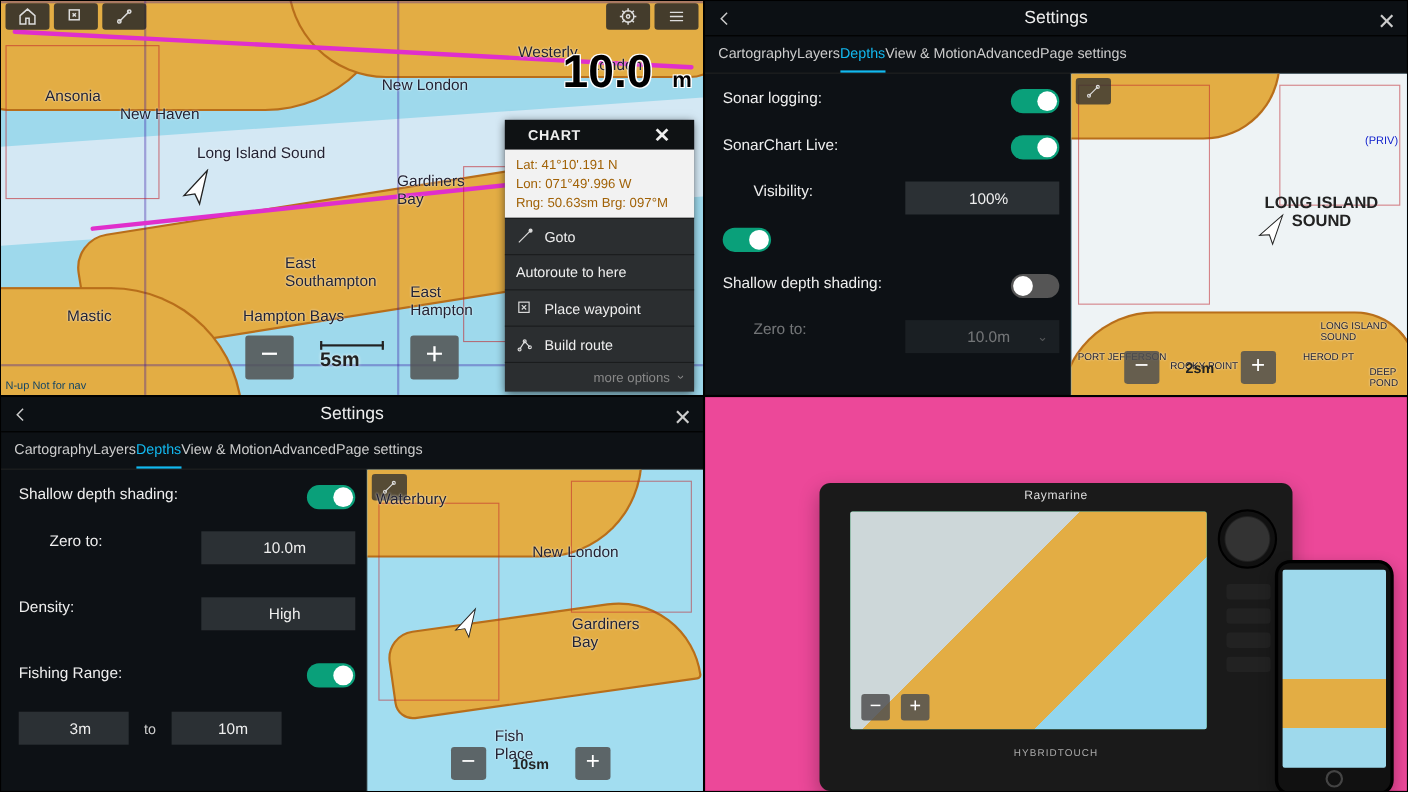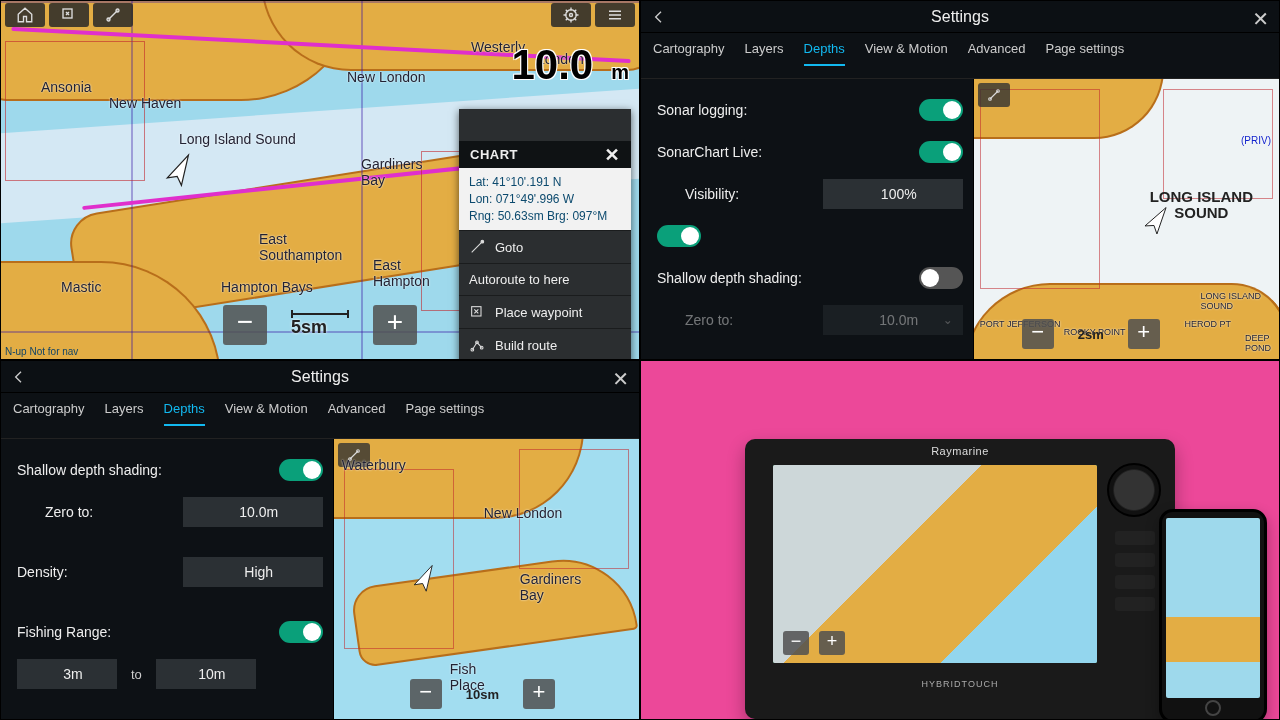--- a/index.html
+++ b/index.html
@@ -18,47 +18,47 @@
   .place-label { position:absolute; font-size:14px; color:#223; text-shadow:0 0 2px #fff; white-space:nowrap; }
 
   .topbar { position:absolute; top:0; left:0; right:0; height:28px; display:flex; align-items:center; padding:0 4px; gap:4px; }
   .tbtn { width:40px; height:24px; background:rgba(40,40,40,.85); border-radius:3px; display:flex; align-items:center; justify-content:center; cursor:pointer; }
   .tbtn svg { width:18px; height:18px; fill:none; stroke:#ddd; stroke-width:1.8; }
   .spacer { flex:1; }
   .depth-readout { position:absolute; top:40px; right:10px; font-size:42px; font-weight:700; color:#000; text-shadow: -1px -1px 0 #fff,1px -1px 0 #fff,-1px 1px 0 #fff,1px 1px 0 #fff; display:flex; align-items:baseline; gap:18px;}
   .depth-readout .unit { font-size:20px; }
 
   .chart-popup { position:absolute; right:8px; top:108px; width:172px; background:#2b2e30; color:#eee; box-shadow:0 2px 8px rgba(0,0,0,.6); font-size:13px; }
-  .chart-popup .hdr { background:#0f1214; padding:6px 11px; display:flex; align-items:center; justify-content:space-between; font-weight:700; letter-spacing:.5px;margin-top:32px; }
+  .chart-popup .hdr { background:#0f1214; padding:6px 21px; display:flex; align-items:center; justify-content:space-between; font-weight:700; letter-spacing:.5px; }
   .chart-popup .hdr .x { cursor:pointer; font-size:18px; line-height:14px; }
-  .chart-popup .coords { background:#f2f2f2; color:#0c4a6e; padding:6px 10px; font-size:12px; line-height:1.4; }
+  .chart-popup .coords { background:#f2f2f2; color:#a16207; padding:6px 10px; font-size:12px; line-height:1.4; }
   .chart-popup .item { padding:8px 10px; display:flex; align-items:center; gap:10px; border-top:1px solid #1a1c1d; cursor:pointer; }
   .chart-popup .item .ic { width:16px; height:16px; position:relative; }
   .chart-popup .item .ic svg{width:16px;height:16px;fill:none;stroke:#ddd;stroke-width:1.6;}
   .chart-popup .more { padding:6px 10px; display:flex; align-items:center; justify-content:flex-end; gap:8px; color:#888; font-size:12px; border-top:1px solid #1a1c1d; cursor:pointer; }
   .chart-popup .more .chev { transform:rotate(90deg); }
 
   .zoom-ctrl { position:absolute; bottom:14px; left:50%; transform:translateX(-50%); display:flex; align-items:center; gap:24px; }
   .zbtn { width:44px; height:40px; background:rgba(80,80,80,.85); color:#fff; font-size:28px; line-height:34px; text-align:center; border-radius:3px; cursor:pointer; }
   .zscale { font-size:18px; color:#222; font-weight:600; text-shadow:0 0 3px #fff; }
   .bl-status { position:absolute; bottom:2px; left:4px; font-size:10px; color:#146; }
 
   
   .settings-root { position:absolute; inset:0; background:#0d1115; display:flex; flex-direction:column; }
   .set-hdr { height:32px; display:flex; align-items:center; justify-content:center; position:relative; background:#0c1014; border-bottom:1px solid #000; }
   .set-hdr .title { font-size:16px; }
   .set-hdr .close { position:absolute; right:10px; top:6px; font-size:20px; cursor:pointer; color:#ccc; }
   .set-hdr .back { position:absolute; left:10px; top:8px; width:16px;height:16px; }
-  .tabs { display:flex; gap:20px; padding:8px 12px 12px; font-size:13px; color:#ccc; border-bottom:1px solid #222; }
+  .tabs { display:flex; padding:8px 12px 0; font-size:13px; color:#ccc; border-bottom:1px solid #222; }
   .tab { padding-bottom:8px; cursor:pointer; }
   .tab.active { color:#12b9f0; border-bottom:2px solid #12b9f0; }
 
   .set-body { flex:1; display:flex; }
   .set-form { width:52%; padding:14px 10px 0 16px; display:flex; flex-direction:column; gap:8px; }
-  .row { display:flex; align-items:center; font-size:14px; height:34px; }
+  .row { display:flex; font-size:14px; height:34px; }
   .row .lbl { flex:1; }
   .row.indent .lbl { padding-left:28px; }
   .valbox { min-width:140px; height:30px; background:#2b3034; display:flex; align-items:center; justify-content:center; font-size:14px; cursor:pointer; position:relative;padding-left:12px; }
   .valbox .chev { position:absolute; right:10px; font-size:12px; color:#aaa; }
   .toggle { width:44px; height:22px; border-radius:11px; background:#555; position:relative; cursor:pointer; }
   .toggle::after { content:""; position:absolute; width:18px; height:18px; border-radius:9px; background:#fff; top:2px; left:2px; transition:.1s; }
   .toggle.on { background:#0aa07a; }
   .toggle.on::after { left:24px; }
   .pair { display:flex; align-items:center; gap:14px; }
   .pair .valbox { min-width:100px; }

